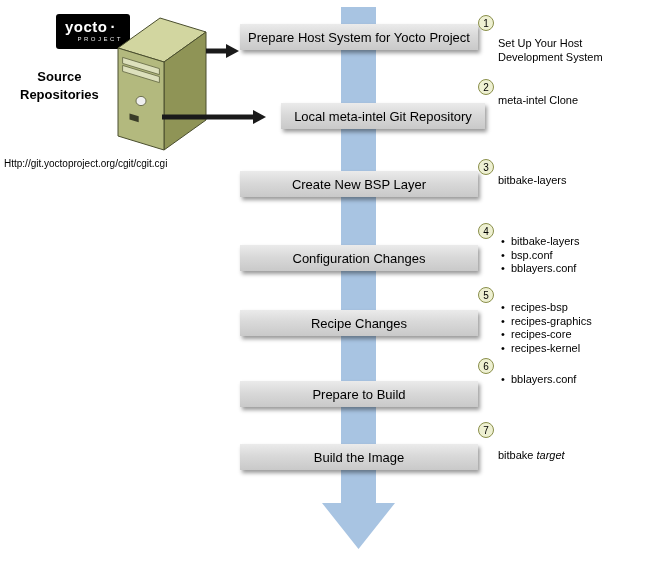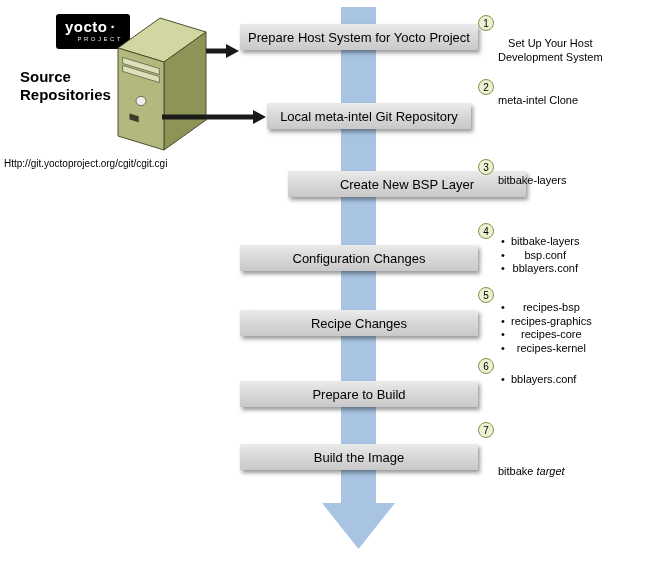--- a/index.html
+++ b/index.html
@@ -14,38 +14,38 @@
   .logo { position:absolute; left:56px; top:14px; width:74px; height:35px;
           background:#000; border-radius:3px; color:#fff; padding:5px 7px 0 9px; }
   .logo .brand { display:block; font-size:15px; font-weight:bold; line-height:15px; letter-spacing:.5px; }
   .logo .dot { margin-left:3px; }
   .logo .tagline { display:block; text-align:right; font-size:6px; letter-spacing:2.5px; color:#e6e6e6; margin-top:2px; }
 
   
   .tower { position:absolute; left:108px; top:12px; }
 
   
-  .source-label { position:absolute; left:20px; top:68px; font-size:15px; font-weight:bold; line-height:18px; }
+  .source-label { position:absolute; left:20px; top:68px; font-size:13px; font-weight:bold; line-height:18px;text-align:center; }
   .url { position:absolute; left:4px; top:158px; font-size:10px; }
 
   
   .step-box { position:absolute; height:26px;
               background:linear-gradient(180deg,#ebebeb 0%,#d9d9d9 45%,#c9c9c9 100%);
               box-shadow:2px 3px 4px rgba(0,0,0,.40);
               display:flex; align-items:center; justify-content:center;
               font-size:13px; white-space:nowrap; }
 
   
   .badge { position:absolute; width:16px; height:16px; border-radius:50%;
            background:#eef0d2; border:1px solid #8a8f4a;
            display:flex; align-items:center; justify-content:center;
            font-size:10px; color:#000; }
 
   
-  .note { position:absolute; font-size:11px; line-height:13.5px;text-align:center; }
+  .note { position:absolute; font-size:11px; line-height:13.5px; }
   .note em { font-style:italic; margin-left:3px; }
   .bullets { list-style:none; }
   .bullets li { position:relative; padding-left:11px; }
   .bullets li::before { content:"\2022"; position:absolute; left:1px; top:0; }
 </style>
 </head>
 <body>
 
 <div class="canvas">
 
@@ -79,22 +79,22 @@
     </g>
   </svg>
 
   <div class="source-label">
     <div>Source</div>
     <div>Repositories</div>
   </div>
   <div class="url">Http://git.yoctoproject.org/cgit/cgit.cgi</div>
 
   <div class="step-box" style="left:240px; top:24px;  width:238px;">Prepare Host System for Yocto Project</div>
-  <div class="step-box" style="left:267px; top:103px; width:204px;">Local meta-intel Git Repository</div>
-  <div class="step-box" style="left:240px; top:171px; width:238px;margin-left:48px;">Create New BSP Layer</div>
+  <div class="step-box" style="left:281px; top:103px; width:204px;">Local meta-intel Git Repository</div>
+  <div class="step-box" style="left:240px; top:171px; width:238px;">Create New BSP Layer</div>
   <div class="step-box" style="left:240px; top:245px; width:238px;">Configuration Changes</div>
   <div class="step-box" style="left:240px; top:381px; width:238px;">Prepare to Build</div>
   <div class="step-box" style="left:240px; top:310px; width:238px;">Recipe Changes</div>
   <div class="step-box" style="left:240px; top:444px; width:238px;">Build the Image</div>
 
   <div class="badge" style="left:478px; top:15px;">1</div>
   <div class="badge" style="left:478px; top:79px;">2</div>
   <div class="badge" style="left:478px; top:159px;">3</div>
   <div class="badge" style="left:478px; top:223px;">4</div>
   <div class="badge" style="left:478px; top:287px;">5</div>
@@ -124,17 +124,17 @@
     <li>recipes-bsp</li>
     <li>recipes-graphics</li>
     <li>recipes-core</li>
     <li>recipes-kernel</li>
   </ul>
 
   <ul class="note bullets" style="left:500px; top:373px;">
     <li>bblayers.conf</li>
   </ul>
 
-  <div class="note" style="left:498px; top:449px;margin-top:16px;">
+  <div class="note" style="left:498px; top:449px;">
     <span>bitbake</span><em>target</em>
   </div>
 
 </div>
 
 </body></html>

